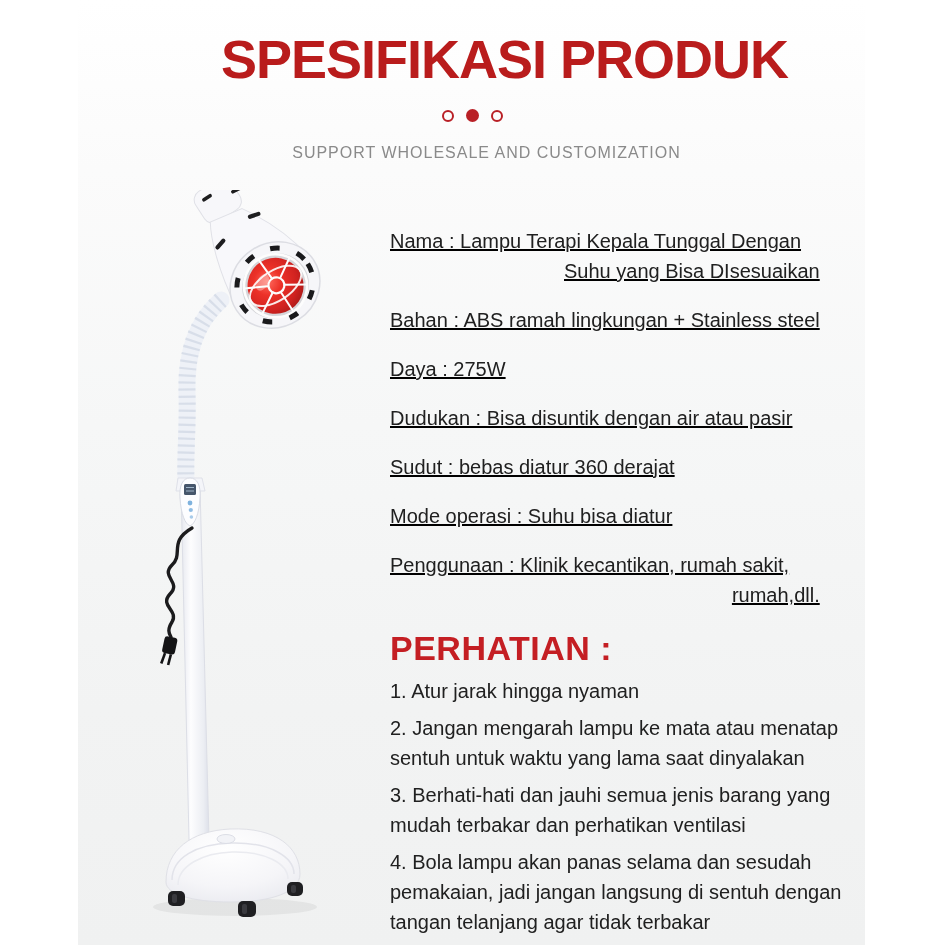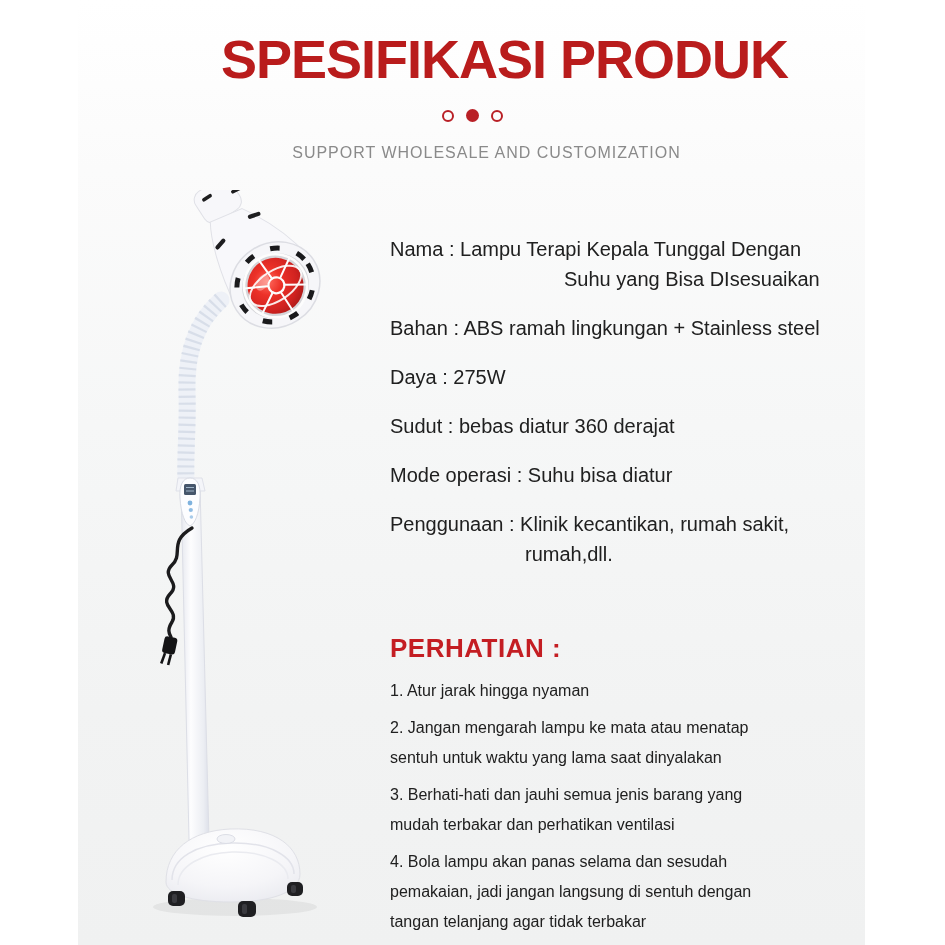--- a/index.html
+++ b/index.html
@@ -22,32 +22,32 @@
     position:absolute;left:0;top:106px;width:945px;text-align:center;z-index:2;
   }
   .dots .dot{display:inline-block;vertical-align:middle;border-radius:50%;margin:0 4px;}
   .dots .ring{width:8px;height:8px;border:2.5px solid #b92026;background:transparent;}
   .dots .fill{width:13px;height:13px;background:#b92026;}
   .subtitle{
     position:absolute;left:14px;top:144px;width:945px;text-align:center;
     font-size:16px;letter-spacing:1px;color:#8a8a8a;z-index:2;
   }
   .lamp{position:absolute;left:80px;top:190px;width:300px;height:755px;z-index:1;}
-  .specs{position:absolute;left:390px;top:234px;z-index:2;}
+  .specs{position:absolute;left:390px;top:226px;z-index:2;text-decoration:underline;}
   .spec-item{margin-bottom:19px;}
   .spec-line{font-size:20px;line-height:30px;color:#202020;white-space:nowrap;}
   .indent-nama{padding-left:72px;text-align:right;}
-  .indent-penggunaan{padding-left:135px;}
+  .indent-penggunaan{padding-left:135px;text-align:right;}
   .attention{position:absolute;left:390px;top:630px;z-index:2;}
   .attn-heading{
-    font-size:26px;line-height:36px;font-weight:bold;color:#c41e23;
+    font-size:34px;line-height:36px;font-weight:bold;color:#c41e23;
     margin-bottom:10px;letter-spacing:0.5px;
   }
   .note{margin-bottom:7px;}
-  .note-line{font-size:16px;line-height:30px;color:#202020;white-space:nowrap;}
+  .note-line{font-size:20px;line-height:30px;color:#202020;white-space:nowrap;}
 </style>
 </head>
 <body>
 
 <div class="page">
 
   <div class="backdrop"></div>
 
   <h1 class="page-title">SPESIFIKASI PRODUK</h1>
 
@@ -159,20 +159,23 @@
       <div class="spec-line">Nama : Lampu Terapi Kepala Tunggal Dengan</div>
       <div class="spec-line indent-nama">Suhu yang Bisa DIsesuaikan</div>
     </div>
     <div class="spec-item">
       <div class="spec-line">Bahan : ABS ramah lingkungan + Stainless steel</div>
     </div>
     <div class="spec-item">
       <div class="spec-line">Daya : 275W</div>
     </div>
     <div class="spec-item">
+      <div class="spec-line">Dudukan : Bisa disuntik dengan air atau pasir</div>
+    </div>
+    <div class="spec-item">
       <div class="spec-line">Sudut : bebas diatur 360 derajat</div>
     </div>
     <div class="spec-item">
       <div class="spec-line">Mode operasi : Suhu bisa diatur</div>
     </div>
     <div class="spec-item">
       <div class="spec-line">Penggunaan : Klinik kecantikan, rumah sakit,</div>
       <div class="spec-line indent-penggunaan">rumah,dll.</div>
     </div>
   </div>

